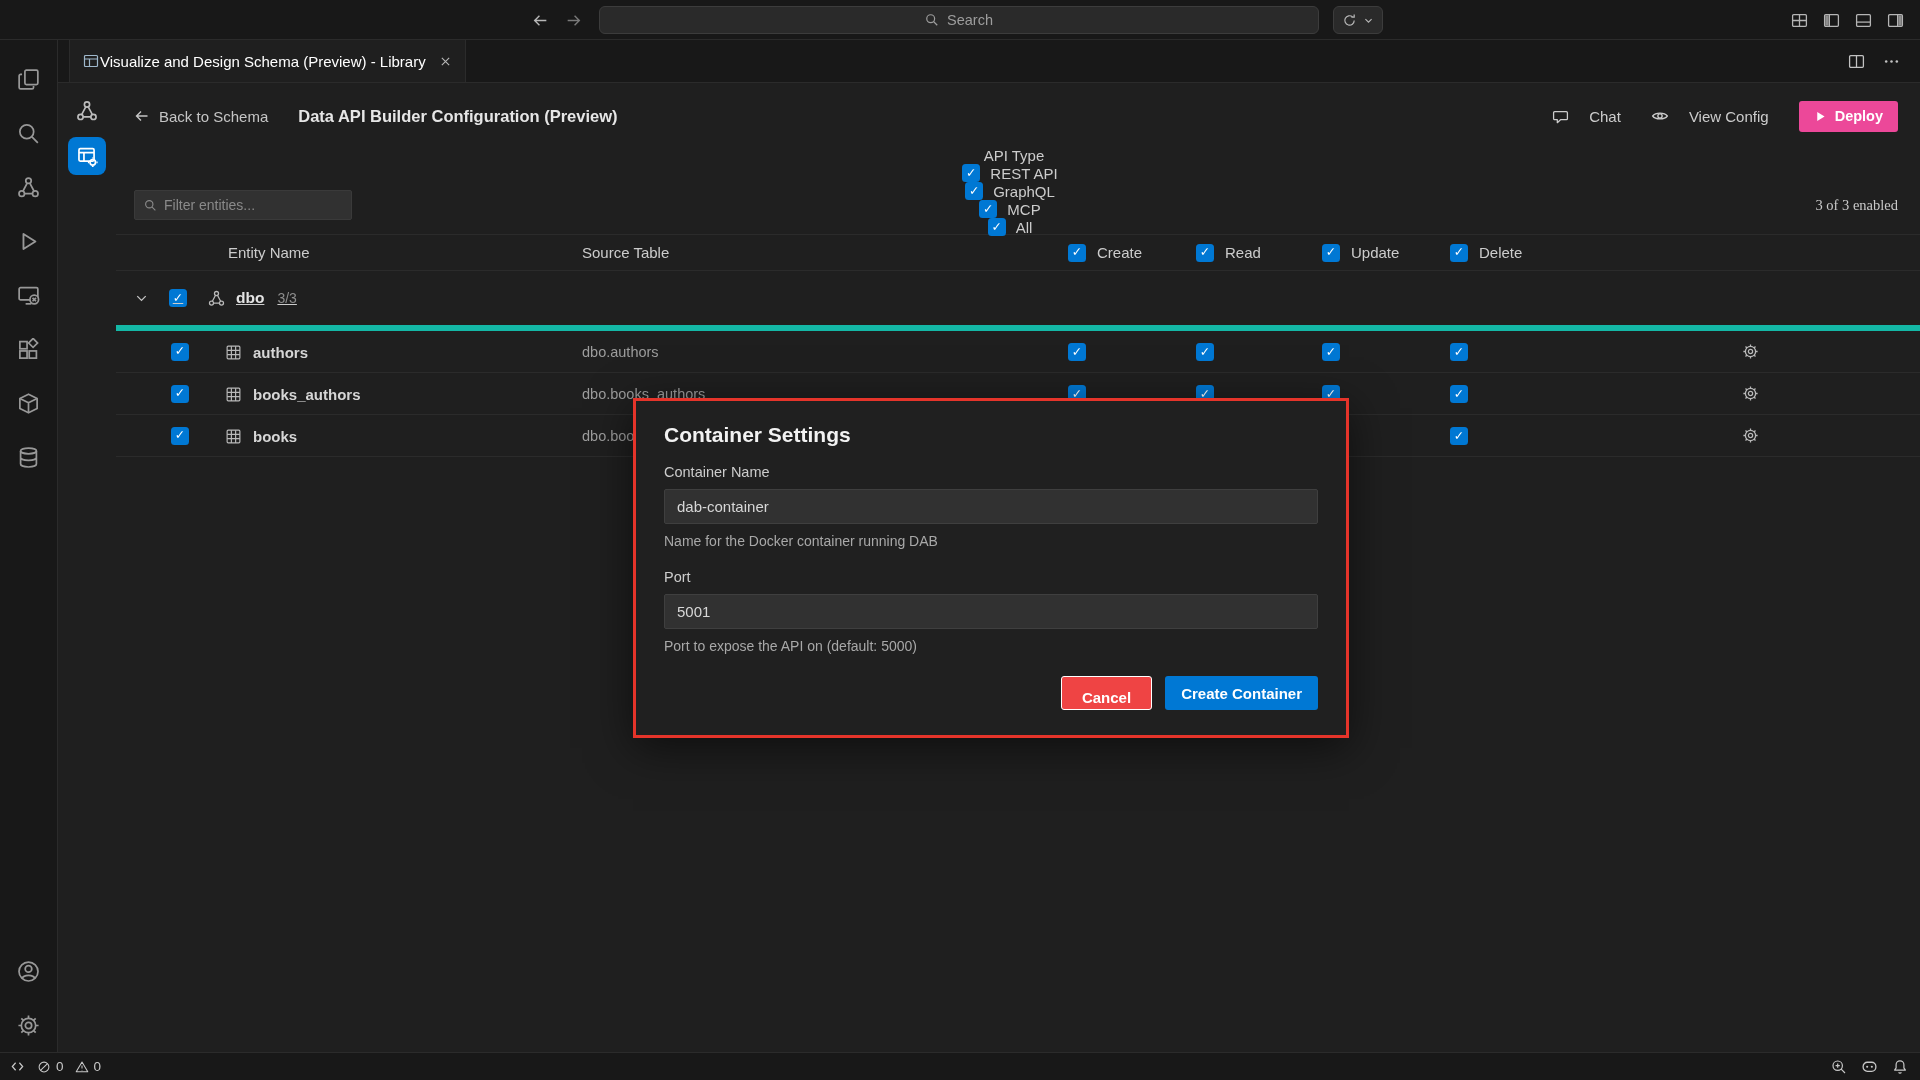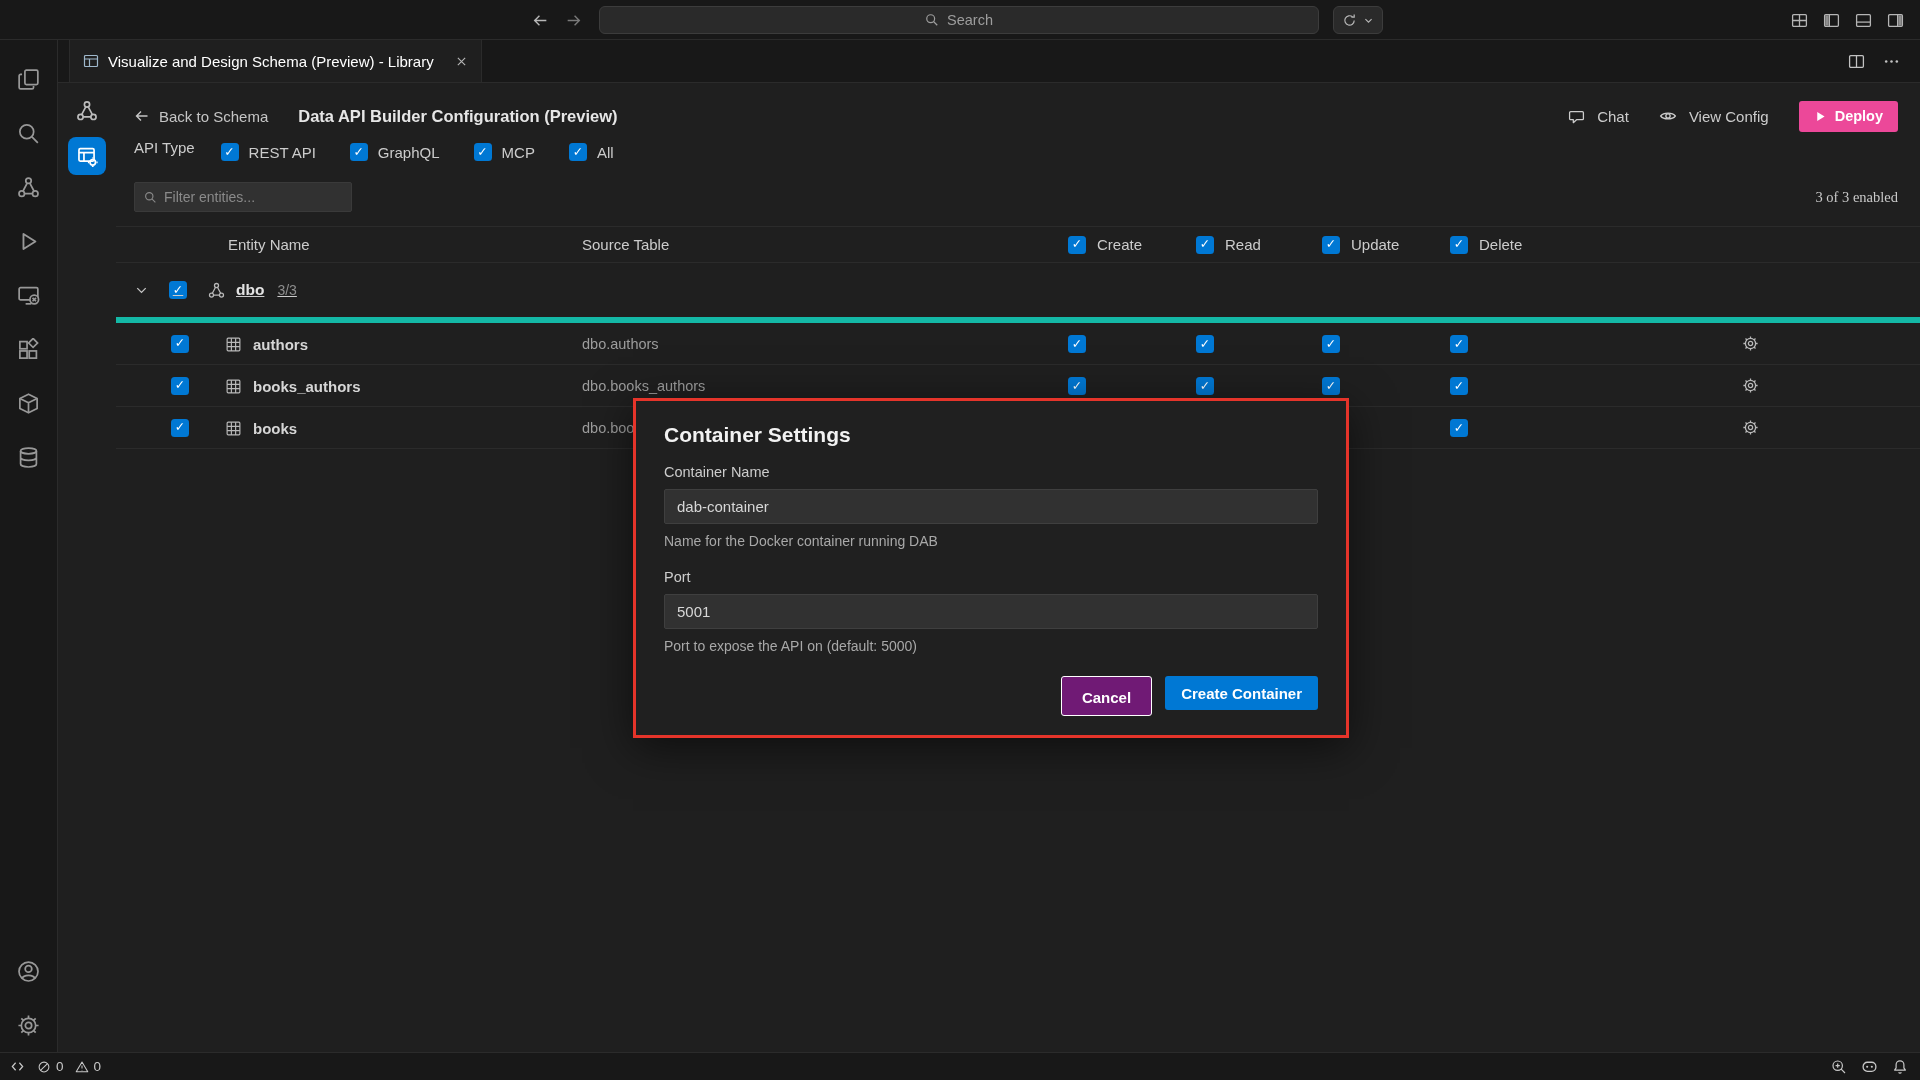--- a/index.html
+++ b/index.html
@@ -20,43 +20,43 @@
 
   
   .main { flex: 1 1 auto; display: flex; min-height: 0; }
   .activitybar { width: 58px; background: #181818; border-right: 1px solid #2b2b2b; display: flex; flex-direction: column; align-items: center; padding-top: 12px; }
   .ab-icon { width: 48px; height: 54px; display: flex; align-items: center; justify-content: center; color: #989898; cursor: pointer; }
   .ab-spacer { flex: 1; }
 
   .editorgroup { flex: 1; display: flex; flex-direction: column; min-width: 0; }
   .tabbar { height: 43px; background: #181818; border-bottom: 1px solid #2b2b2b; display: flex; align-items: stretch; }
   .tab { margin-left: 11px; background: #1f1f1f; border-left: 1px solid #2b2b2b; border-right: 1px solid #2b2b2b;
-    display: flex; align-items: center; gap: 9px; padding: 0 13px; color: #ffffff; font-size: 15px; cursor: pointer; }
+    display: flex; align-items: center; gap: 1px; padding: 0 13px; color: #ffffff; font-size: 15px; cursor: pointer; }
   .tab-close { color: #b5b5b5; margin-left: 12px; display: flex; }
   .tab-actions { margin-left: auto; display: flex; align-items: center; gap: 18px; padding-right: 20px; color: #c2c2c2; }
 
   .editorarea { flex: 1; display: flex; background: #1f1f1f; min-height: 0; }
   .wv-toolbar { width: 58px; display: flex; flex-direction: column; align-items: center; padding-top: 13px; gap: 11px; }
   .wv-icon { width: 30px; height: 30px; display: flex; align-items: center; justify-content: center; color: #bdbdbd; cursor: pointer; }
   .wv-icon.active { width: 38px; height: 38px; background: #0078d4; border-radius: 8px; color: #ffffff; }
 
   .content { flex: 1; position: relative; min-width: 0; }
 
   
   .page-header { display: flex; align-items: center; padding: 18px 22px 0 18px; height: 48px; }
   .back { display: flex; align-items: center; gap: 9px; color: #c5c5c5; cursor: pointer; margin-right: 30px; font-size: 15px; justify-content: space-between; }
   .page-title { color: #e6e6e6; font-weight: 700; font-size: 16.5px; }
   .page-actions { margin-left: auto; display: flex; align-items: center; gap: 30px; }
-  .action { display: flex; align-items: center; gap: 12px; color: #cccccc; cursor: pointer; font-size: 15px; }
+  .action { display: flex; align-items: center; gap: 20px; color: #cccccc; cursor: pointer; font-size: 15px; }
   .deploy { display: flex; align-items: center; gap: 8px; background: #ec4899; color: #ffffff; border: none;
     height: 31px; padding: 0 15px; border-radius: 3px; font-size: 14.5px; font-weight: 600; cursor: pointer;
     font-family: inherit; }
 
   
-  .api-row { display: flex; padding-left: 18px; margin-top: 8px; height: 26px; }
+  .api-row { display: flex; align-items: center; padding-left: 18px; margin-top: 16px; height: 26px; flex-direction: column; }
   .api-label { margin-right: 26px; color: #cccccc; }
   .opt { display: flex; align-items: center; gap: 10px; margin-right: 34px; cursor: pointer; color: #cccccc; }
 
   
   .cb { width: 18px; height: 18px; background: #0078d4; border-radius: 3.5px; display: inline-flex;
     align-items: center; justify-content: center; flex: 0 0 18px; cursor: pointer; }
   .cb::after { content: "\2713"; color: #ffffff; font-size: 12.5px; font-weight: 700; font-family: "DejaVu Sans", sans-serif; line-height: 1; }
 
   
   .filter-row { display: flex; align-items: center; margin-top: 17px; padding: 0 22px 0 18px; height: 30px; }
@@ -95,21 +95,21 @@
   
   .modal { position: absolute; left: 633px; top: 398px; width: 716px; height: 340px; background: #202020;
     border: 3px solid #e5342a; box-shadow: 0 10px 42px rgba(0,0,0,0.55); padding: 22px 28px; z-index: 40; }
   .modal h2 { color: #f2f2f2; font-size: 21px; font-weight: 700; margin-bottom: 17px; }
   .field label { display: block; color: #cccccc; font-size: 14.5px; margin-bottom: 9px; }
   .field input { width: 100%; height: 35px; background: #313131; border: 1px solid #3f3f3f; border-radius: 2px;
     color: #d7d7d7; font-size: 15px; padding: 0 12px; font-family: inherit; outline: none; }
   .field .help { color: #a8a8a8; font-size: 14px; margin-top: 9px; }
   .field + .field { margin-top: 20px; }
   .modal-actions { display: flex; justify-content: flex-end; gap: 13px; margin-top: 22px; }
-  .btn-secondary { height: 40px; padding: 12px 20px; background: #701a75; color: #ffffff; border: 1px solid #ffffff;
+  .btn-secondary { height: 34px; padding: 12px 20px; background: #ef4444; color: #ffffff; border: 1px solid #ffffff;
     border-radius: 3px; font-size: 15px; font-weight: 600; cursor: pointer; font-family: inherit; }
   .btn-primary { height: 34px; padding: 0 16px; background: #0078d4; color: #ffffff; border: none;
     border-radius: 3px; font-size: 15px; font-weight: 700; cursor: pointer; font-family: inherit; }
 
   .ic { display: inline-flex; align-items: center; justify-content: center; }
   .ic svg { display: block; }
 </style>
 </head>
 <body>
 

